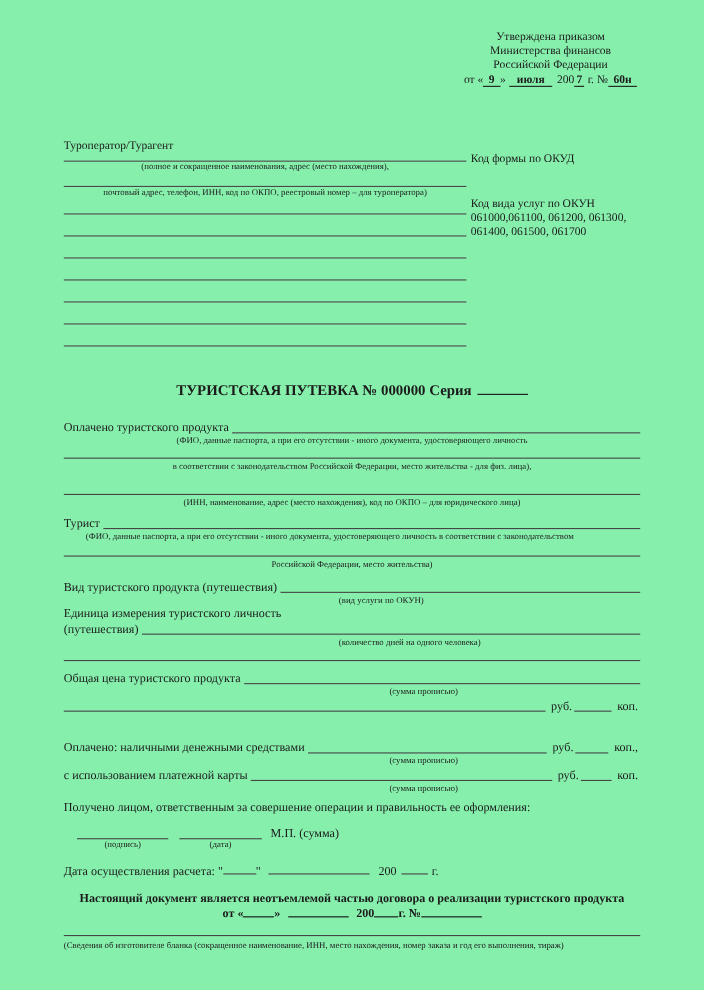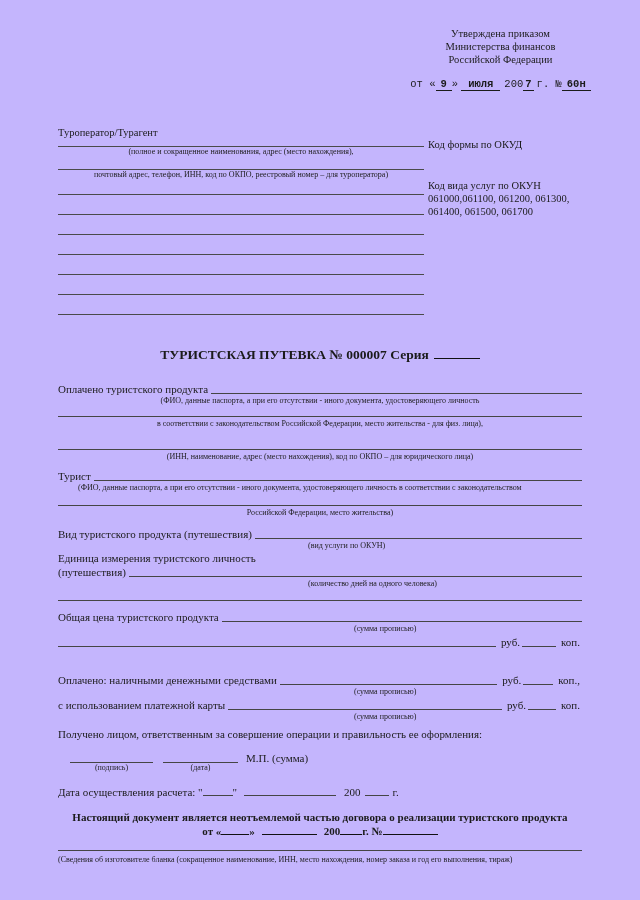--- a/index.html
+++ b/index.html
@@ -1,23 +1,23 @@
 <!DOCTYPE html>
 <html><head>
 <meta charset="utf-8">
 <style>
   * { margin:0; padding:0; box-sizing:border-box; }
   html,body { width:640px; height:900px; }
   body { background:#e9e9e7; font-family:"Liberation Serif", serif; color:#1b1b1b; }
-  #page { position:relative; width:640px; height:900px; background:#c4b5fd; overflow:hidden; }
+  #page { position:relative; width:640px; height:900px; background:#86efac; overflow:hidden; }
 
   
   .appr { position:absolute; top:28px; left:393px; width:215px; text-align:center;
           font-size:10.5px; line-height:12.8px; }
-  .appr-date { white-space:nowrap; margin-top:12px;font-family:Liberation Mono, monospace; }
+  .appr-date { white-space:nowrap; margin-top:1px; }
   .hw { font-weight:bold; border-bottom:1px solid #1b1b1b; padding:0 5px; }
   .hw.mo { margin-left:3px; padding:0 7px; }
   .hw.yd { padding:0 2px; }
 
   
   .op { position:absolute; top:126px; left:58px; width:366px; font-size:10.5px; }
   .op-label { line-height:13px; }
   .op-line { border-bottom:1px solid #4a4a4a; }
   .cap { font-size:8px; line-height:9px; color:#1c1c1c; }
   .center { text-align:center; }
@@ -79,21 +79,21 @@
   </div>
 
   <div class="codes">
     <div>Код формы по ОКУД</div>
     <div class="gap"></div>
     <div>Код вида услуг по ОКУН</div>
     <div>061000,061100, 061200, 061300,</div>
     <div>061400, 061500,  061700</div>
   </div>
 
-  <div class="title"><span>ТУРИСТСКАЯ ПУТЕВКА № 000007 Серия</span><span class="blank" style="width:46px; margin-left:5px"></span></div>
+  <div class="title"><span>ТУРИСТСКАЯ ПУТЕВКА № 000000 Серия</span><span class="blank" style="width:46px; margin-left:5px"></span></div>
 
   <div class="body">
 
     <div class="row" style="height:14px">
       <span class="lbl">Оплачено туристского продукта</span>
       <span class="fill"></span>
     </div>
     <div class="cap center" style="height:9px">(ФИО,  данные паспорта, а при его отсутствии - иного документа, удостоверяющего личность</div>
     <div class="row" style="height:14px">
         <span class="fill"></span>

